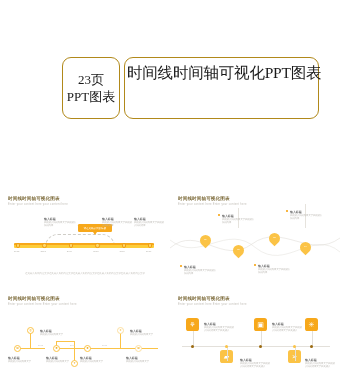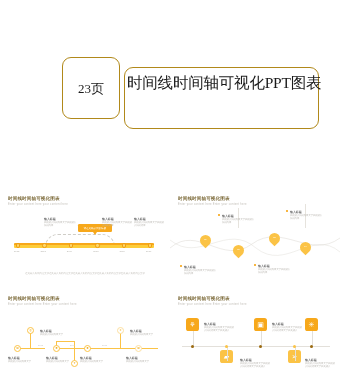--- a/index.html
+++ b/index.html
@@ -24,21 +24,21 @@
   }
   .box-count{
     left:62px;top:2px;width:58px;height:62px;
     display:flex;flex-direction:column;align-items:center;justify-content:center;
   }
   .count-line{
     font-family:"Liberation Serif", serif;
     font-size:13px;color:#1a1a1a;line-height:17px;white-space:nowrap;
   }
   .box-title{
-    left:124px;top:12px;width:195px;height:62px;
+    left:124px;top:2px;width:195px;height:62px;
   }
   .title-main{
     position:absolute;left:2px;top:5px;
     font-family:"Liberation Serif", serif;
     font-size:15.5px;color:#1a1a1a;white-space:nowrap;letter-spacing:-0.2px;
   }
   .title-sub{
     position:absolute;left:24px;top:28px;width:150px;
     font-family:"Liberation Serif", serif;
     font-size:8.5px;color:#8c8c8c;line-height:12px;
@@ -144,20 +144,21 @@
   .tdot.lite{background:#fbc346;}
   .tstem{position:absolute;width:0.5px;background:#e3e0da;}
 </style>
 </head>
 <body>
 
 <div class="header">
 
   <div class="box box-count">
     <div class="count-line">23页</div>
+    <div class="count-line">PPT图表</div>
   </div>
 
   <div class="box box-title">
     <div class="title-main">时间线时间轴可视化PPT图表</div>
   </div>
 
 </div>
 
 <div class="grid">
 

